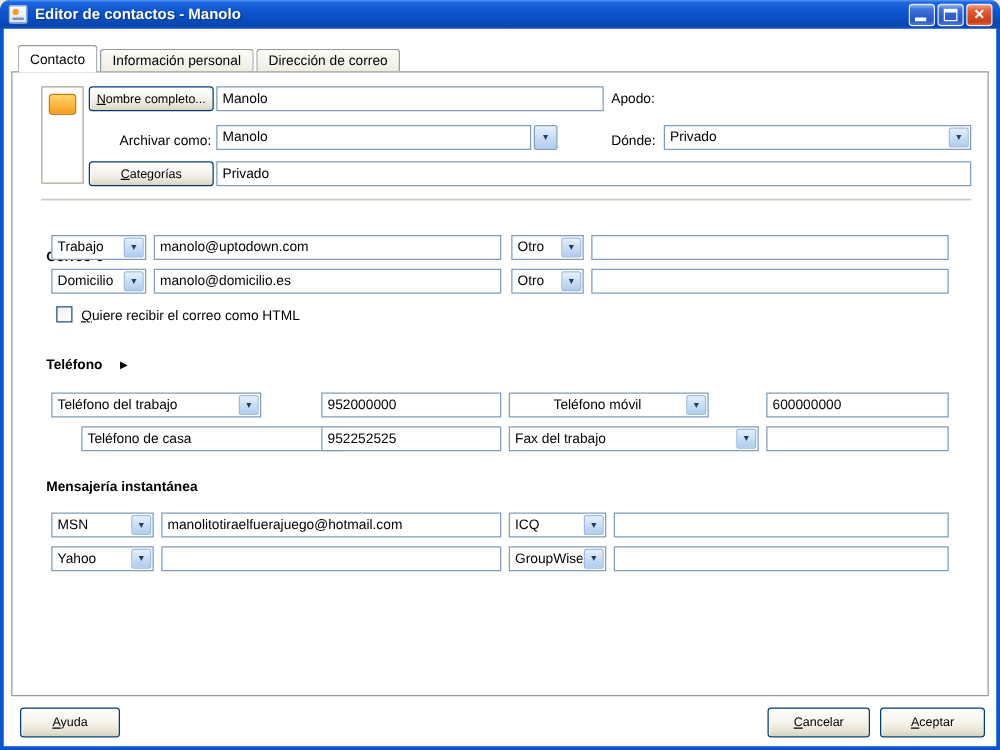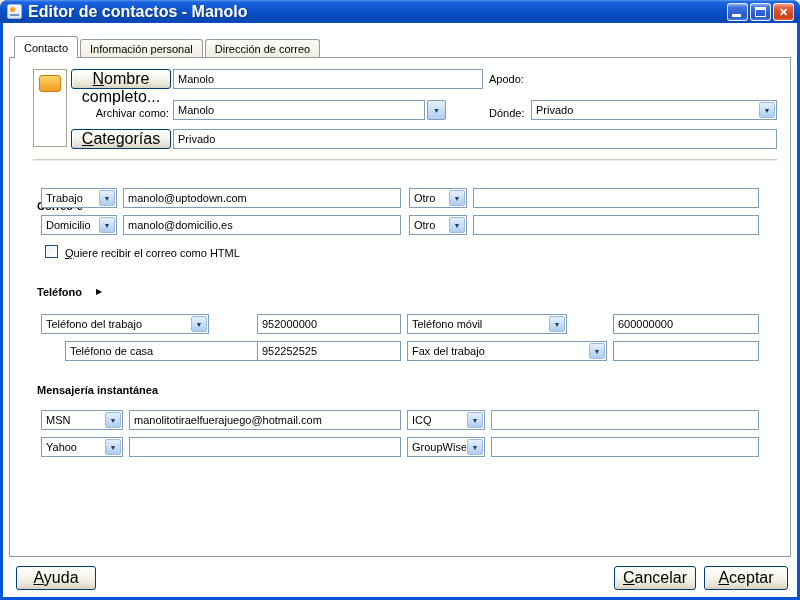--- a/index.html
+++ b/index.html
@@ -10,21 +10,21 @@
             border-radius:8px 8px 0 0; overflow:hidden; background:#0853D6; }
 
   
   .titlebar { position:absolute; top:0; left:0; width:800px; height:23px;
     background:linear-gradient(180deg,#5A9AF2 0%,#1C66E0 8%,#0D55CE 40%,#0A4CC0 70%,#0845AC 90%,#0C50C8 100%); }
   .title-icon { position:absolute; left:7px; top:4px; width:15px; height:15px;
     background:linear-gradient(#FEFEFE,#D9E4F6); border-radius:2px; border:1px solid #9FB6DA; }
   .title-icon .ti-head { position:absolute; left:2px; top:2px; width:5px; height:5px;
     border-radius:50%; background:#F59D1F; }
   .title-icon .ti-line { position:absolute; left:2px; top:9px; width:9px; height:2px; background:#7A93B8; }
-  .title-text { position:absolute; left:28px; top:0; line-height:23px; font-size:16px;
+  .title-text { position:absolute; left:28px; top:0; line-height:23px; font-size:12px;
     font-weight:bold; color:#FFFFFF; text-shadow:1px 1px 1px #103A80; white-space:nowrap; }
   .win-controls { position:absolute; right:6px; top:3px; display:flex; gap:2px; }
   .wbtn { width:21px; height:18px; border-radius:3px; border:1px solid rgba(255,255,255,.85);
           padding:0; position:relative; cursor:default; }
   .wbtn.min, .wbtn.max { background:linear-gradient(180deg,#8FB3F4 0%,#4273DC 20%,#2E5FCE 55%,#2B58C4 80%,#4A7BE0 100%); }
   .wbtn.close { background:linear-gradient(180deg,#F4A38C 0%,#E1613C 25%,#D5481F 60%,#CC3E16 85%,#E06A40 100%); }
   .glyph-min { position:absolute; left:4px; bottom:3px; width:9px; height:3px; background:#fff; }
   .glyph-max { position:absolute; left:4px; top:3px; width:11px; height:10px;
                border:1px solid #fff; border-top:3px solid #fff; }
   .glyph-close { position:absolute; left:0; top:0; width:100%; text-align:center;
@@ -61,21 +61,21 @@
                background:linear-gradient(180deg,#E6F0FB 0%,#CBE0F6 45%,#AFCDEF 100%);
                display:flex; align-items:center; justify-content:center; }
   .arrow { font-size:7px; color:#1F3E66; line-height:1; }
   .dropdown-solo { position:absolute; width:19px; height:20px; border:1px solid #7F9DB9;
                    border-radius:2px;
                    background:linear-gradient(180deg,#E6F0FB 0%,#CBE0F6 45%,#AFCDEF 100%);
                    display:flex; align-items:center; justify-content:center; }
 
   .xp-btn { position:absolute; height:20px; border:1px solid #003C74; border-radius:3px;
             background:linear-gradient(180deg,#FFFFFF 0%,#F5F3EA 50%,#E8E4D5 80%,#D8D3C0 100%);
-            font-family:inherit; font-size:16px; color:#000;
+            font-family:inherit; font-size:10px; color:#000;
             box-shadow:inset 1px 1px 0 rgba(255,255,255,.75); cursor:default; }
   .xp-btn.footer-btn { height:24px; }
   .mnemonic { display:block; width:100%; text-align:center; }
   .mnemonic::first-letter { text-decoration:underline; }
   .cb-label { display:inline-block; }
 
   .checkbox { position:absolute; width:13px; height:13px; border:1px solid #1C5180;
               background:linear-gradient(135deg,#F2F2EE,#FFFFFF); }
 
   .photo-box { position:absolute; border:1px solid #A9A593; background:#fff;
@@ -188,21 +188,21 @@
       <div class="section-title" style="left:27px;top:228px;">Teléfono</div>
       <span class="expander" style="left:86px;top:230px;">▶</span>
 
       <div class="combo" style="left:31px;top:256px;width:168px;">
         <span class="combo-label">Teléfono del trabajo</span>
         <span class="combo-btn">
             <span class="arrow">▼</span>
           </span>
       </div>
       <input class="field" style="left: 247px; top: 256px; width: 144px;" value="952000000">
-      <div class="combo" style="left:397px;top:256px;width:160px;">
+      <div class="combo" style="left:397px;top:256px;width:160px;text-align:center;">
         <span class="combo-label">Teléfono móvil</span>
         <span class="combo-btn">
             <span class="arrow">▼</span>
           </span>
       </div>
       <input class="field" style="left: 603px; top: 256px; width: 146px;" value="600000000">
 
       <div class="combo" style="left:31px;top:283px;width:210px;margin-left:24px;">
         <span class="combo-label">Teléfono de casa</span>
         <span class="combo-btn">

